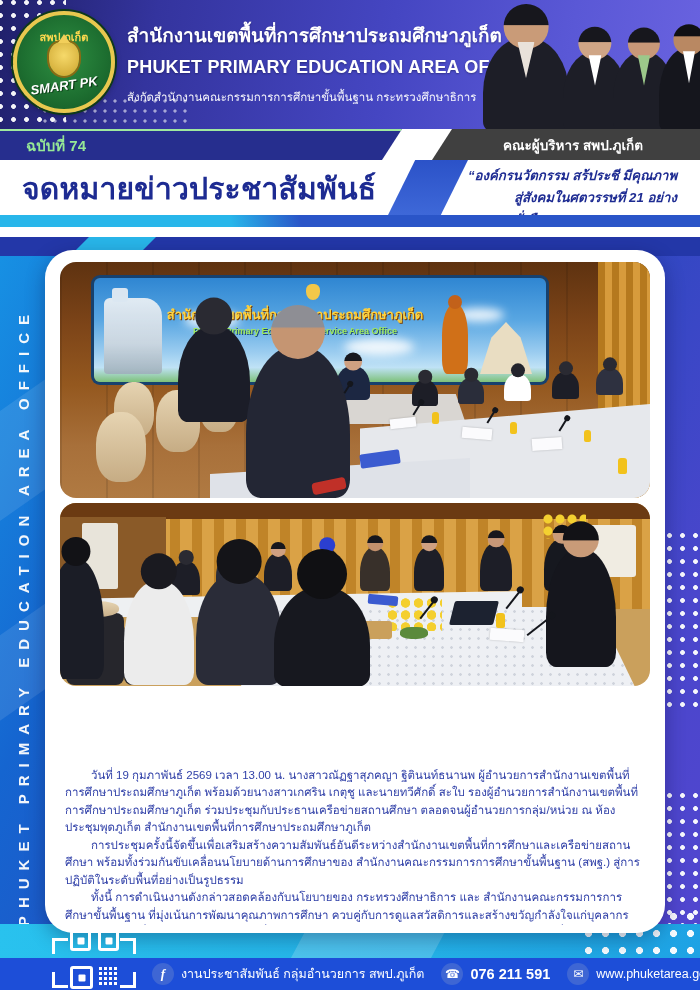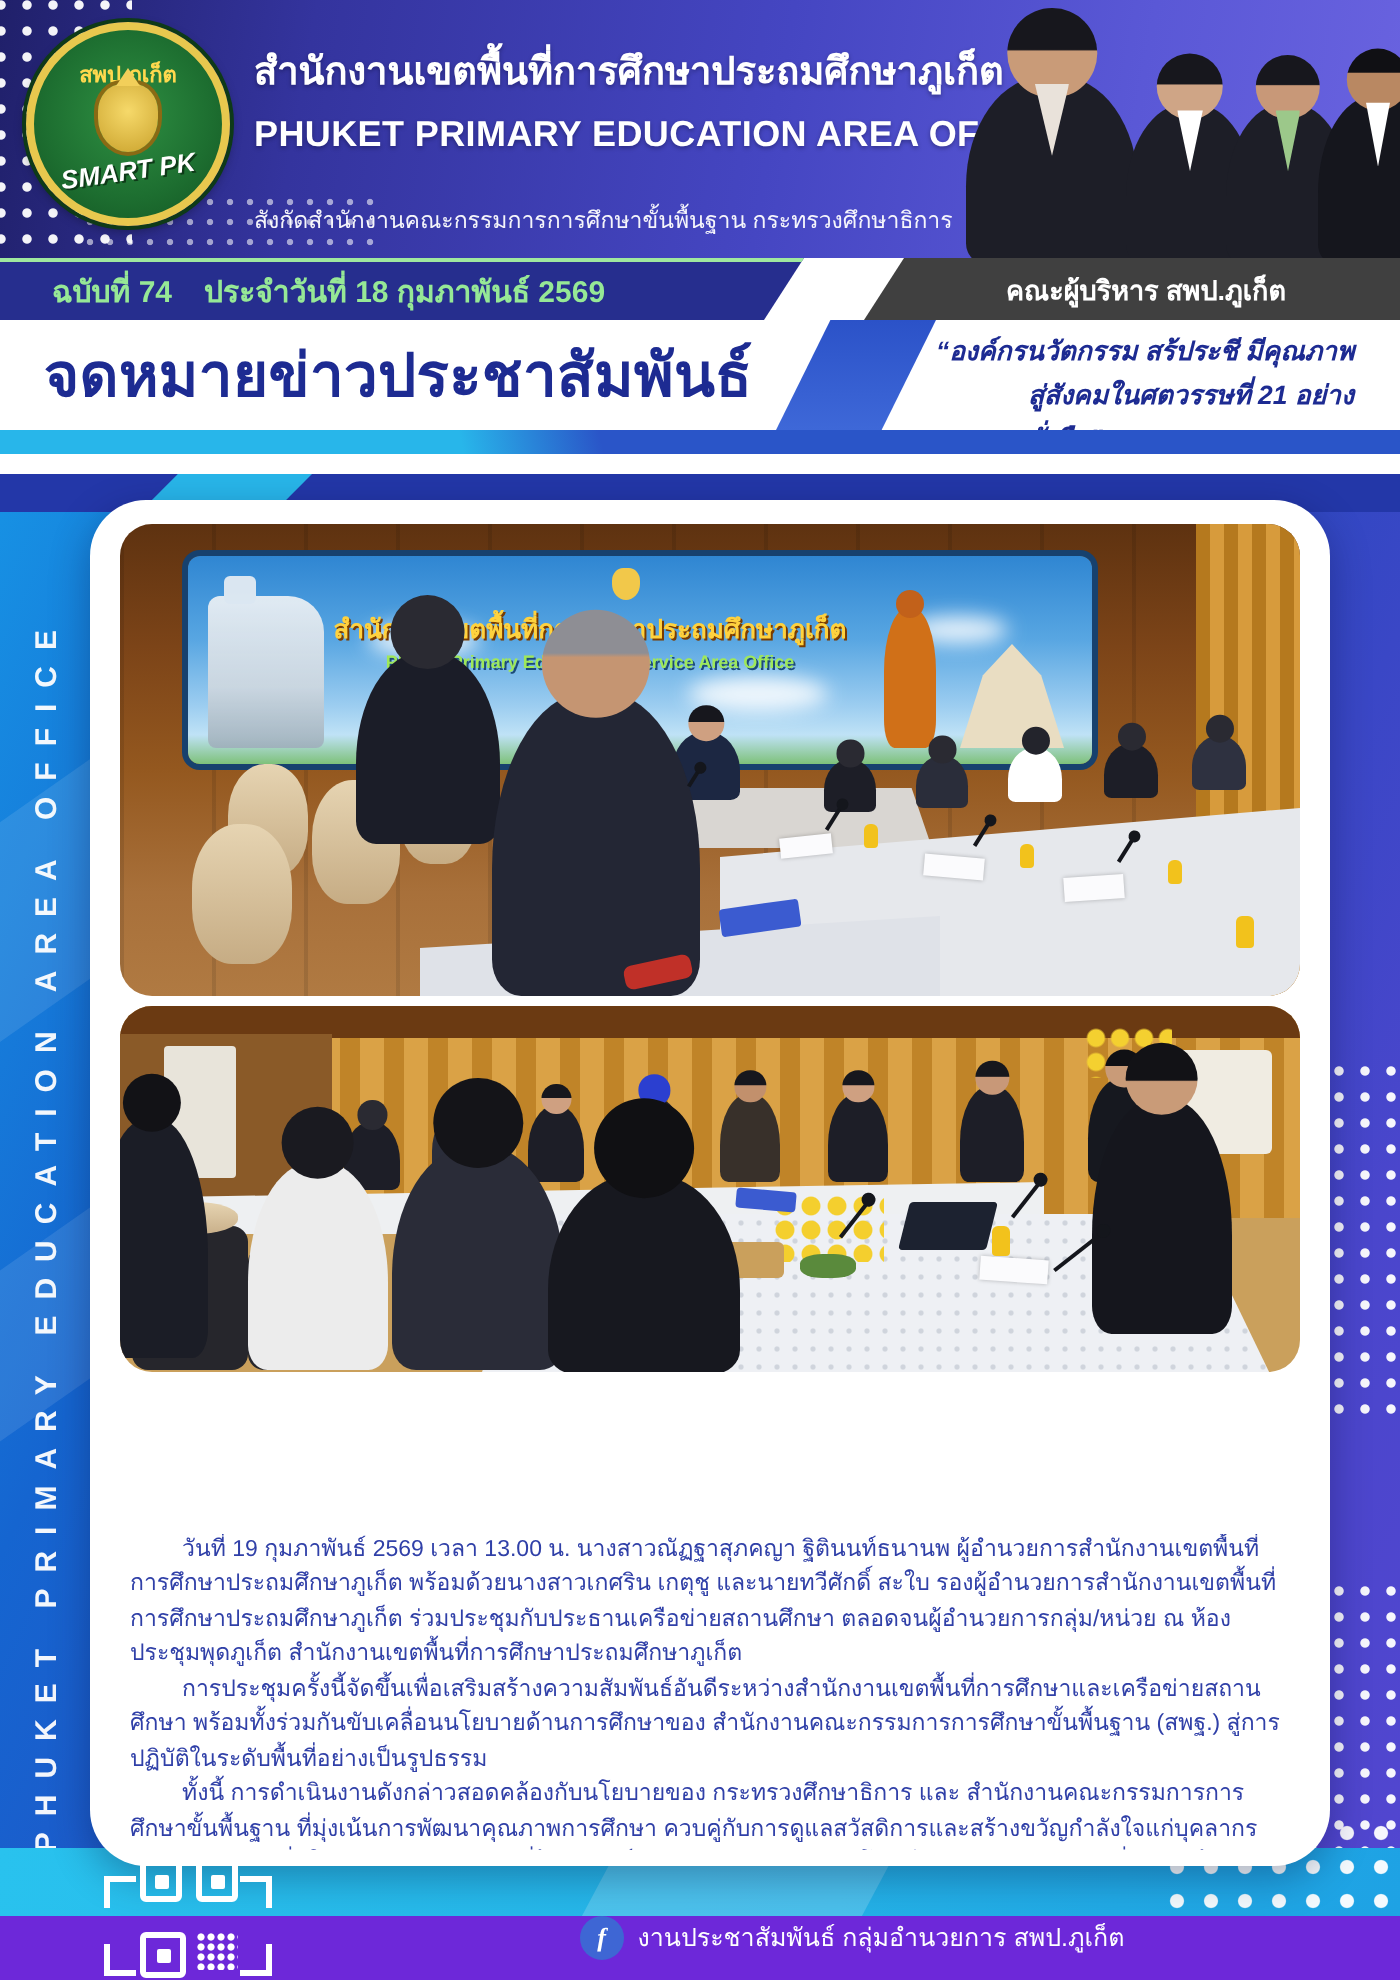--- a/index.html
+++ b/index.html
@@ -24,21 +24,21 @@
     background:radial-gradient(circle at 50% 40%,#f6d96a,#caa22c);border-radius:40% 40% 50% 50%;
     box-shadow:0 0 0 2px #8a6a14;}
   .logo-emblem::before{content:"";position:absolute;left:50%;top:-8px;transform:translateX(-50%);
     width:0;height:0;border-left:6px solid transparent;border-right:6px solid transparent;border-bottom:9px solid #f2cf5a;}
   .logo-bottom{position:absolute;left:0;right:0;bottom:16px;text-align:center;color:#fff;
     font-size:13px;font-weight:bold;font-style:italic;transform:rotate(-8deg);text-shadow:1px 1px 0 #0e3a18;}
 
   .org-block{position:absolute;left:127px;top:20px;width:360px;color:#fff;}
   .org-th{font-size:19px;font-weight:bold;white-space:nowrap;text-shadow:0 1px 2px rgba(0,0,30,.35);}
   .org-en{font-size:18px;font-weight:bold;letter-spacing:.2px;white-space:nowrap;margin-top:7px;text-shadow:0 1px 2px rgba(0,0,30,.35);}
-  .org-sub{font-size:11.5px;margin-top:23px;white-space:nowrap;opacity:.95;}
+  .org-sub{font-size:11.5px;margin-top:10px;white-space:nowrap;opacity:.95;}
 
   .execs{position:absolute;right:0;top:0;width:225px;height:131px;}
   .prs{position:absolute;border-radius:46% 46% 14% 14%/58% 58% 12% 12%;background:var(--b,#1d1e27);}
   .prs::before{content:"";position:absolute;left:50%;top:0;transform:translate(-50%,-76%);
     width:52%;aspect-ratio:1;border-radius:50%;background:var(--h,#2a2a32);}
   .prs::after{content:"";position:absolute;left:50%;top:4%;transform:translateX(-50%);
     width:20%;height:38%;background:var(--s,transparent);clip-path:polygon(0 0,100% 0,50% 100%);}
 
   
   .ribbon-row{position:absolute;left:0;top:129px;width:700px;height:31px;background:#fff;}
@@ -172,22 +172,22 @@
   .qr .cr.tl{left:0;top:8px;border-right:none;border-bottom:none;}
   .qr .cr.tr{right:0;top:8px;border-left:none;border-bottom:none;}
   .qr .cr.bl{left:0;bottom:0;border-right:none;border-top:none;}
   .qr .cr.br{right:0;bottom:0;border-left:none;border-top:none;}
   .qr .fsq{position:absolute;width:15px;height:15px;border:3px solid #fff;border-radius:3px;}
   .qr .fsq::before{content:"";position:absolute;left:50%;top:50%;transform:translate(-50%,-50%);
     width:7px;height:7px;background:#fff;border-radius:1px;}
   .qr .dotsq{position:absolute;width:21px;height:19px;
     background-image:radial-gradient(circle,#fff 1.6px,transparent 2px);background-size:5px 5px;}
 
-  .footer{position:absolute;left:0;top:958px;width:700px;height:32px;background:#6d28d9;
-    display:flex;align-items:center;gap:17px;padding-left:152px;box-sizing:border-box;z-index:5;flex-direction:column;}
+  .footer{position:absolute;left:0;top:958px;width:700px;height:32px;background:#1d4ed8;
+    display:flex;align-items:center;gap:17px;padding-left:152px;box-sizing:border-box;z-index:5;}
   .f-item{display:flex;align-items:center;gap:7px;color:#fff;font-size:12.5px;white-space:nowrap;}
   .f-icon{width:22px;height:22px;border-radius:50%;background:#3e66d4;color:#fff;
     display:flex;align-items:center;justify-content:center;font-size:13px;font-weight:bold;flex:0 0 auto;}
   .f-icon.fb::before{content:"f";font-family:"Liberation Serif",serif;font-style:italic;}
   .f-icon.ph::before{content:"☎";font-size:12px;}
   .f-icon.ml::before{content:"✉";font-size:12px;}
   .f-phone{font-size:14.5px;font-weight:bold;}
 </style>
 </head>
 <body>
@@ -214,21 +214,20 @@
       <div class="prs" style="left:8px;top:38px;width:86px;height:95px;--h:linear-gradient(180deg,#17171d 46%,#c99b78 48%);--s:#e9e2da;"></div>
       <div class="prs" style="left:88px;top:52px;width:64px;height:80px;--h:linear-gradient(180deg,#17171d 46%,#cfa586 48%);--s:#fff;"></div>
       <div class="prs" style="left:138px;top:52px;width:62px;height:80px;--h:linear-gradient(180deg,#17171d 46%,#c89878 48%);--s:#9cc88a;"></div>
       <div class="prs" style="left:184px;top:48px;width:60px;height:84px;--b:#15161d;--h:linear-gradient(180deg,#101014 38%,#b98862 40%);--s:#fff;"></div>
     </div>
   </div>
 
   <div class="ribbon-row">
     <div class="issue-ribbon">
       <span>ฉบับที่ 74</span>
-      <span>ประจำวันที่ 18 กุมภาพันธ์ 2569</span>
     </div>
     <div class="exec-caption">คณะผู้บริหาร สพป.ภูเก็ต</div>
   </div>
 
   <div class="masthead">
     <div class="mast-title">จดหมายข่าวประชาสัมพันธ์</div>
     <div class="mast-stripe"></div>
     <div class="quote">
       <div class="q1">“องค์กรนวัตกรรม สร้ประชี  มีคุณภาพ</div>
       <div class="q2">สู่สังคมในศตวรรษที่ 21 อย่างยั่งยืน”</div>

